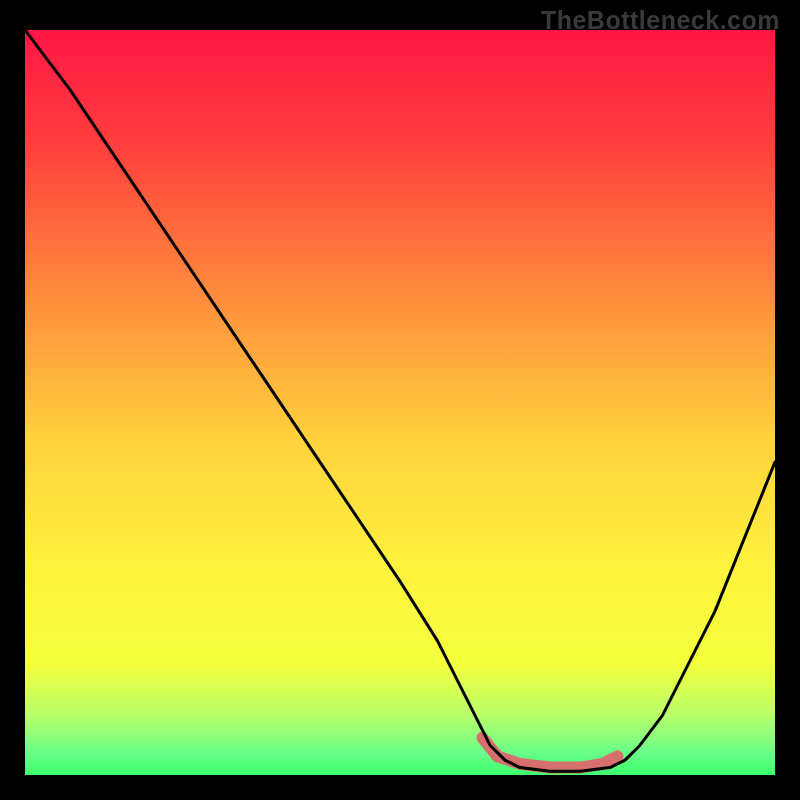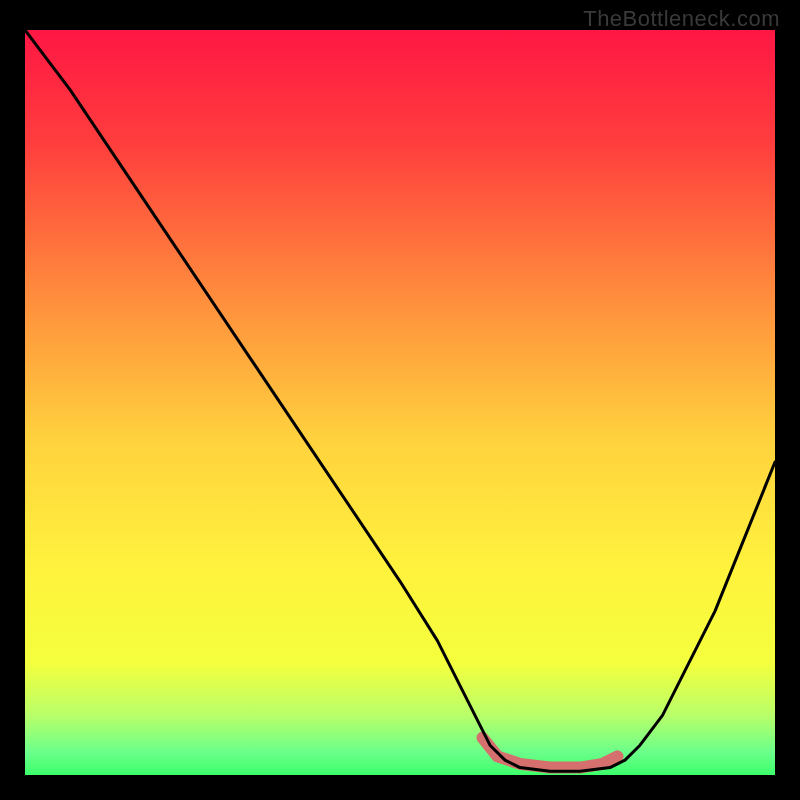--- a/index.html
+++ b/index.html
@@ -1,18 +1,18 @@
 <!DOCTYPE html>
 <html><head>
 <meta charset="utf-8">
 <style>
   * { margin: 0; padding: 0; box-sizing: border-box; }
   body { width: 800px; height: 800px; background: #000; position: relative; font-family: Arial, sans-serif; }
   .container { width: 800px; height: 800px; position: relative; }
-  .watermark { position: absolute; top: 6px; right: 20px; color: #3a3a3a; font-size: 22px; font-weight: normal; z-index: 10; letter-spacing: 0.5px; }
+  .watermark { position: absolute; top: 6px; right: 20px; color: #3a3a3a; font-size: 25px; font-weight: bold; z-index: 10; letter-spacing: 0.5px; }
   .plot-area { position: absolute; left: 25px; top: 30px; width: 750px; height: 745px; }
   .gradient-bg { position: absolute; left: 0; top: 0; width: 100%; height: 100%; }
   .curve-layer { position: absolute; left: 0; top: 0; width: 100%; height: 100%; }
 </style>
 </head>
 <body>
 
 <div class="container">
   <div class="watermark">TheBottleneck.com</div>
   <div class="plot-area">

